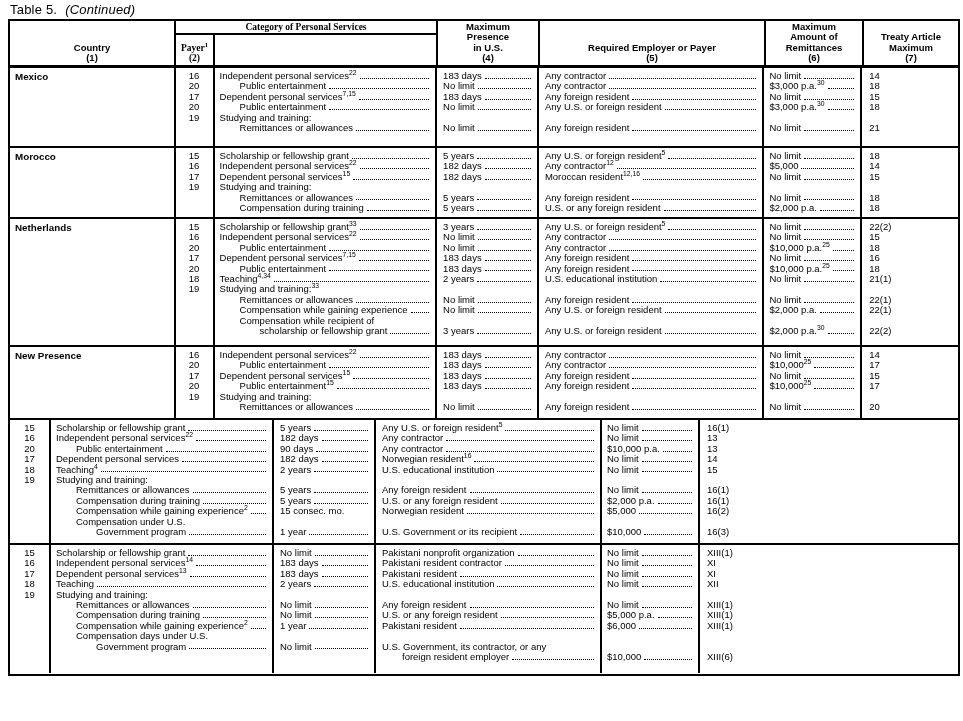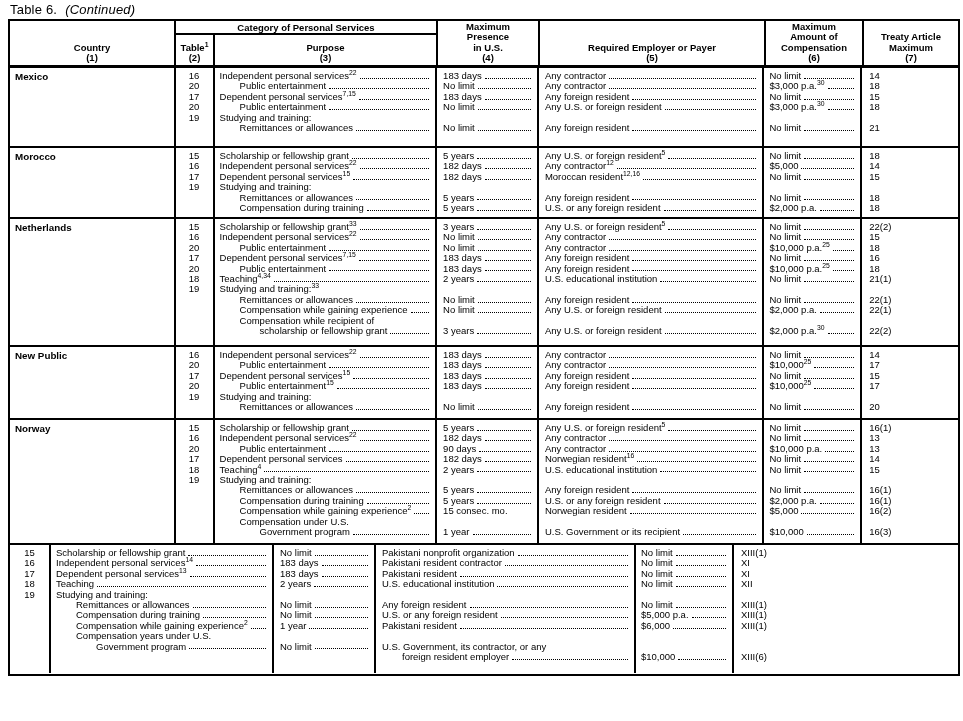--- a/index.html
+++ b/index.html
@@ -10,21 +10,21 @@
   .tbl{position:absolute;left:8px;top:19px;width:952px;height:657px;
        border:2px solid #000;box-sizing:border-box;background:#fff;}
   
   .thead{display:flex;height:47px;border-bottom:3px solid #000;box-sizing:border-box;}
   .hc{box-sizing:border-box;display:flex;flex-direction:column;justify-content:flex-end;
       align-items:center;text-align:center;font-weight:bold;font-size:9.5px;line-height:10.2px;
       padding-bottom:2px;}
   .hc.first{border-left:none;}
   .hc,.hgroup{border-left:2px solid #000;}
   .w-country{width:164px;}
-  .hgroup{width:262px;box-sizing:border-box;display:flex;flex-direction:column;}
+  .hgroup{width:262px;box-sizing:border-box;display:flex;flex-direction:column;font-family:Liberation Serif, serif;}
   .hspan{height:14px;border-bottom:2px solid #000;font-weight:bold;font-size:9.5px;
          line-height:13px;text-align:center;box-sizing:border-box;}
   .hsub{flex:1;display:flex;}
   .hsub .hc{border-left:none;}
   .w-code{width:39px;border-right:2px solid #000 !important;box-sizing:border-box;}
   .w-purpose{flex:1;}
   .w-presence{width:102px;}
   .w-payer{width:226px;}
   .w-comp{width:98px;}
   .w-cite{flex:1;}
@@ -43,56 +43,52 @@
   .presence-col{padding-left:6px;padding-right:2px;}
   .payer-col{padding-left:6px;padding-right:2px;}
   .comp-col{padding-left:5px;padding-right:2px;}
   .cite-col{padding-left:7px;}
 </style>
 </head>
 <body>
 
 <div class="sheet">
   <div class="doc-title">
-    <span>Table 6.</span><span class="cont">(Continued)</span>
+    <span>Table 5.</span><span class="cont">(Continued)</span>
   </div>
 
   <div class="tbl">
     <div class="thead">
       <div class="hc first w-country">
         <div>Country</div>
         <div>(1)</div>
       </div>
       <div class="hgroup">
         <div class="hspan">Category of Personal Services</div>
         <div class="hsub">
           <div class="hc w-code">
-            <div><span>Table</span><sup>1</sup></div>
+            <div><span>Payer</span><sup>1</sup></div>
             <div>(2)</div>
-          </div>
-          <div class="hc w-purpose">
-            <div>Purpose</div>
-            <div>(3)</div>
           </div>
         </div>
       </div>
       <div class="hc w-presence">
         <div>Maximum</div>
         <div>Presence</div>
         <div>in U.S.</div>
         <div>(4)</div>
       </div>
       <div class="hc w-payer">
         <div>Required Employer or Payer</div>
         <div>(5)</div>
       </div>
       <div class="hc w-comp">
         <div>Maximum</div>
         <div>Amount of</div>
-        <div>Compensation</div>
+        <div>Remittances</div>
         <div>(6)</div>
       </div>
       <div class="hc w-cite">
         <div>Treaty Article</div>
         <div>Maximum</div>
         <div>(7)</div>
       </div>
     </div>
     <div id="tbody">
         <div class="cblock first" style="height: 78px;">
@@ -515,21 +511,21 @@
             <div class="ln">21(1)</div>
             <div class="ln"></div>
             <div class="ln">22(1)</div>
             <div class="ln">22(1)</div>
             <div class="ln"></div>
             <div class="ln">22(2)</div>
           </div>
         </div>
         <div class="cblock" style="height: 73px;">
           <div class="bc country-col" style="width: 164px;">
-            <div class="cname">New Public</div>
+            <div class="cname">New Presence</div>
           </div>
           <div class="bc code-col" style="width: 39px;">
             <div class="ln">16</div>
             <div class="ln">20</div>
             <div class="ln">17</div>
             <div class="ln">20</div>
             <div class="ln">19</div>
             <div class="ln"></div>
           </div>
           <div class="bc purpose-col" style="width: 223px;">
@@ -629,23 +625,20 @@
           <div class="bc cite-col" style="width: 98px;">
             <div class="ln">14</div>
             <div class="ln">17</div>
             <div class="ln">15</div>
             <div class="ln">17</div>
             <div class="ln"></div>
             <div class="ln">20</div>
           </div>
         </div>
         <div class="cblock" style="height: 125px;">
-          <div class="bc country-col" style="width: 164px;">
-            <div class="cname">Norway</div>
-          </div>
           <div class="bc code-col" style="width: 39px;">
             <div class="ln">15</div>
             <div class="ln">16</div>
             <div class="ln">20</div>
             <div class="ln">17</div>
             <div class="ln">18</div>
             <div class="ln">19</div>
             <div class="ln"></div>
             <div class="ln"></div>
             <div class="ln"></div>
@@ -869,21 +862,21 @@
             </div>
             <div class="ln">
               <span class="t" style="padding-left: 20px;">Compensation during training</span>
               <span class="lead"></span>
             </div>
             <div class="ln">
               <span class="t" style="padding-left: 20px;">Compensation while gaining experience<sup>2</sup></span>
               <span class="lead"></span>
             </div>
             <div class="ln">
-              <span class="t" style="padding-left: 20px;">Compensation years under U.S.</span>
+              <span class="t" style="padding-left: 20px;">Compensation days under U.S.</span>
             </div>
             <div class="ln">
               <span class="t" style="padding-left: 40px;">Government program</span>
               <span class="lead"></span>
             </div>
             <div class="ln"></div>
           </div>
           <div class="bc presence-col" style="width: 102px;">
             <div class="ln">
               <span class="t" style="padding-left: 0px;">No limit</span>
@@ -914,21 +907,21 @@
               <span class="t" style="padding-left: 0px;">1 year</span>
               <span class="lead"></span>
             </div>
             <div class="ln"></div>
             <div class="ln">
               <span class="t" style="padding-left: 0px;">No limit</span>
               <span class="lead"></span>
             </div>
             <div class="ln"></div>
           </div>
-          <div class="bc payer-col" style="width: 260px;">
+          <div class="bc payer-col" style="width: 226px;">
             <div class="ln">
               <span class="t" style="padding-left: 0px;">Pakistani nonprofit organization</span>
               <span class="lead"></span>
             </div>
             <div class="ln">
               <span class="t" style="padding-left: 0px;">Pakistani resident contractor</span>
               <span class="lead"></span>
             </div>
             <div class="ln">
               <span class="t" style="padding-left: 0px;">Pakistani resident</span>

